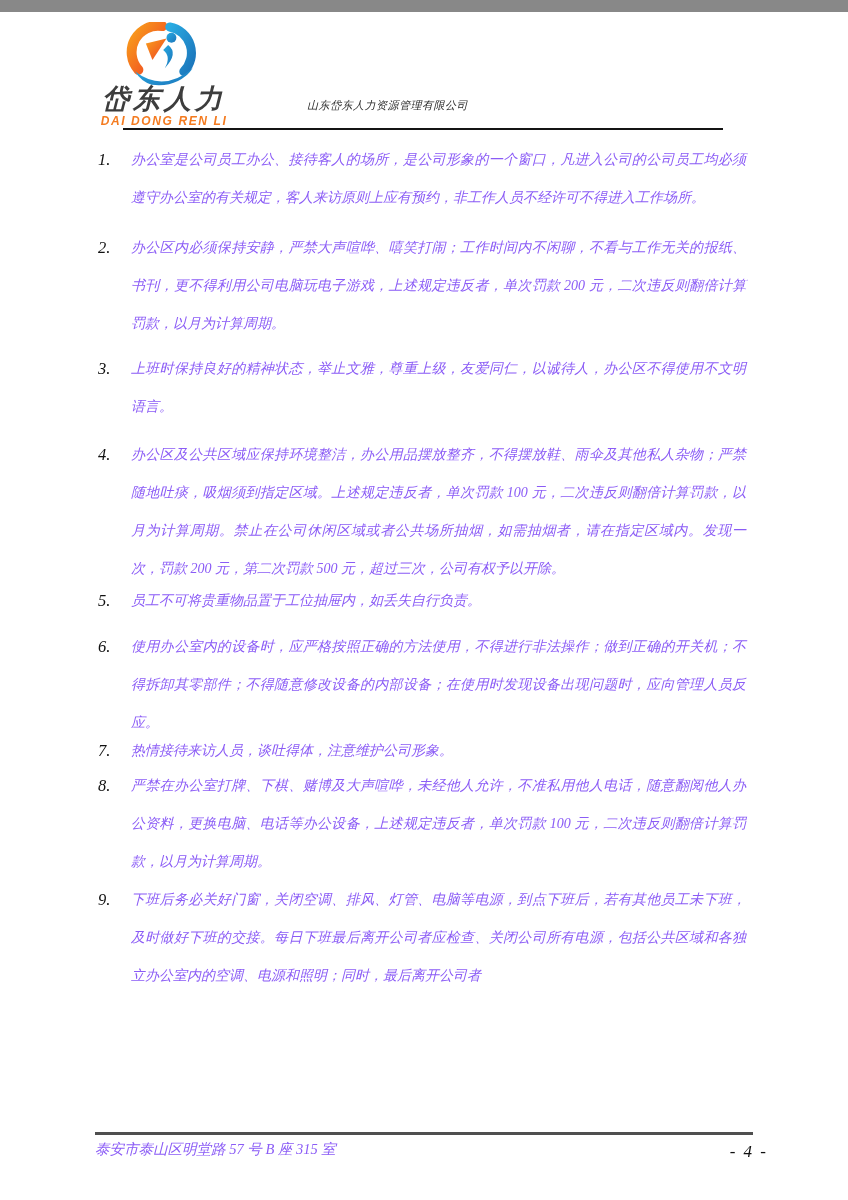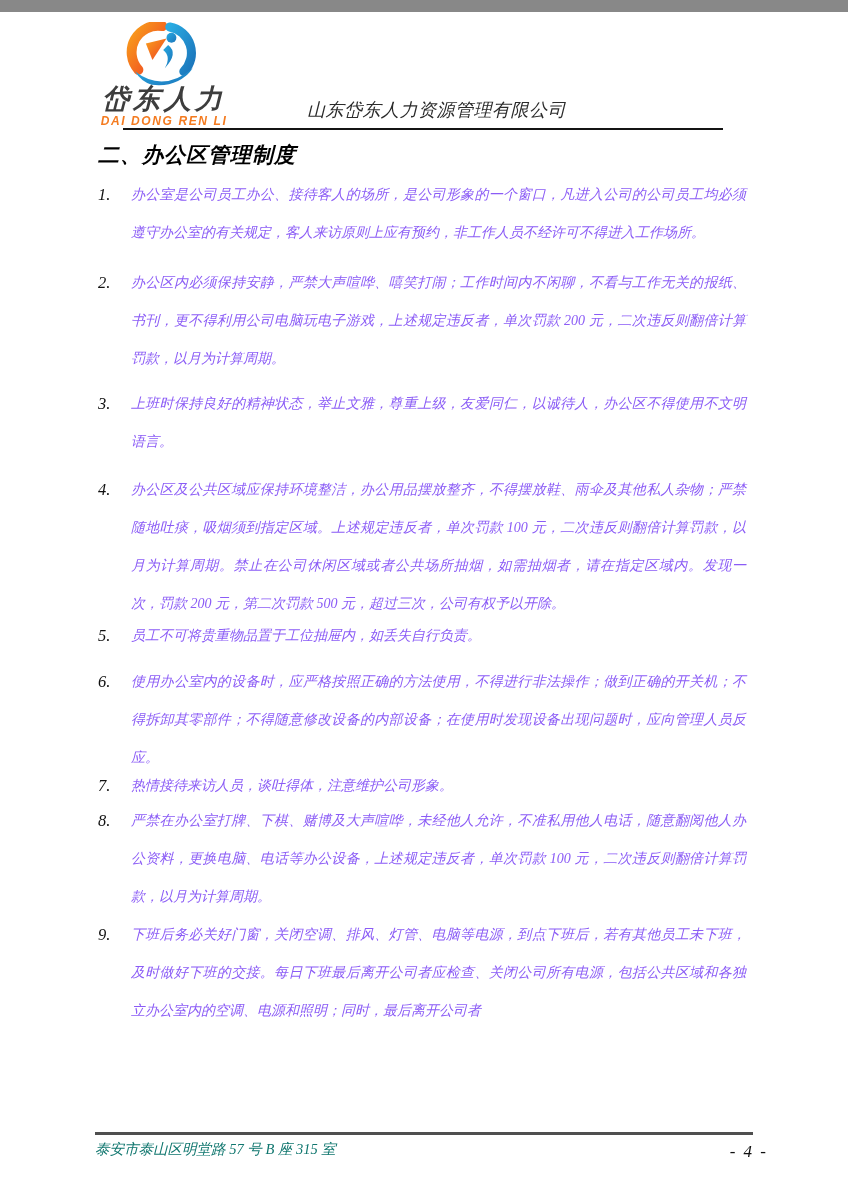--- a/index.html
+++ b/index.html
@@ -27,21 +27,21 @@
     color:#3d3d3d; line-height:1.0; white-space:nowrap;
     margin-top:-2px;
   }
   .logo-en {
     font-family:"Liberation Sans","DejaVu Sans",sans-serif;
     font-weight:bold; font-size:12px; letter-spacing:1.6px;
     color:#f47b20; line-height:1.1; white-space:nowrap; margin-top:2px;
   }
   .company-name {
     position:absolute; left:307px; top:86px;
-    font-size:18px; color:#2b2b2b; letter-spacing:0.5px;
+    font-size:11px; color:#2b2b2b; letter-spacing:0.5px;
     white-space:nowrap;
   }
   .header-rule {
     position:absolute; left:123px; top:116px; width:600px;
     border-top:2px solid #141414;
   }
 
   
   .content {
     position:absolute; left:98px; right:102px; top:129px;
@@ -70,21 +70,21 @@
   .rules-list .rule-item:nth-child(8){ margin-bottom:0; }
 
   
   .footer-rule {
     position:absolute; left:95px; top:1120px; width:658px;
     border-top:3px solid #4f4f4f;
   }
   .footer-row {
     position:absolute; left:95px; top:1128px; width:658px;
     display:flex; justify-content:space-between;
-    font-size:14.5px; color:#0f766e;
+    font-size:14.5px; color:#8b5cf6;
   }
   .footer-hotline { padding-right:40px; }
   .page-number {
     position:absolute; right:80px; top:1130px;
     font-size:17px; color:#111; letter-spacing:2px;
   }
 </style>
 </head>
 <body>
 
@@ -115,21 +115,20 @@
       <path d="M 60 28 Q 73 38 56 56 Q 64 42 54 34 Z" fill="url(#gBl)"></path>
     </svg>
     <div class="logo-cn">岱东人力</div>
     <div class="logo-en">DAI DONG REN LI</div>
   </div>
 
   <div class="company-name">山东岱东人力资源管理有限公司</div>
   <div class="header-rule"></div>
 
   <div class="content">
-    <div class="doc-title">二、办公区管理制度</div>
     <div class="rules-list">
         <div class="rule-item">
           <div class="rule-num">1.</div>
           <div class="rule-text">办公室是公司员工办公、接待客人的场所，是公司形象的一个窗口，凡进入公司的公司员工均必须遵守办公室的有关规定，客人来访原则上应有预约，非工作人员不经许可不得进入工作场所。</div>
         </div>
         <div class="rule-item">
           <div class="rule-num">2.</div>
           <div class="rule-text">办公区内必须保持安静，严禁大声喧哗、嘻笑打闹；工作时间内不闲聊，不看与工作无关的报纸、书刊，更不得利用公司电脑玩电子游戏，上述规定违反者，单次罚款 200 元，二次违反则翻倍计算罚款，以月为计算周期。</div>
         </div>
         <div class="rule-item">

